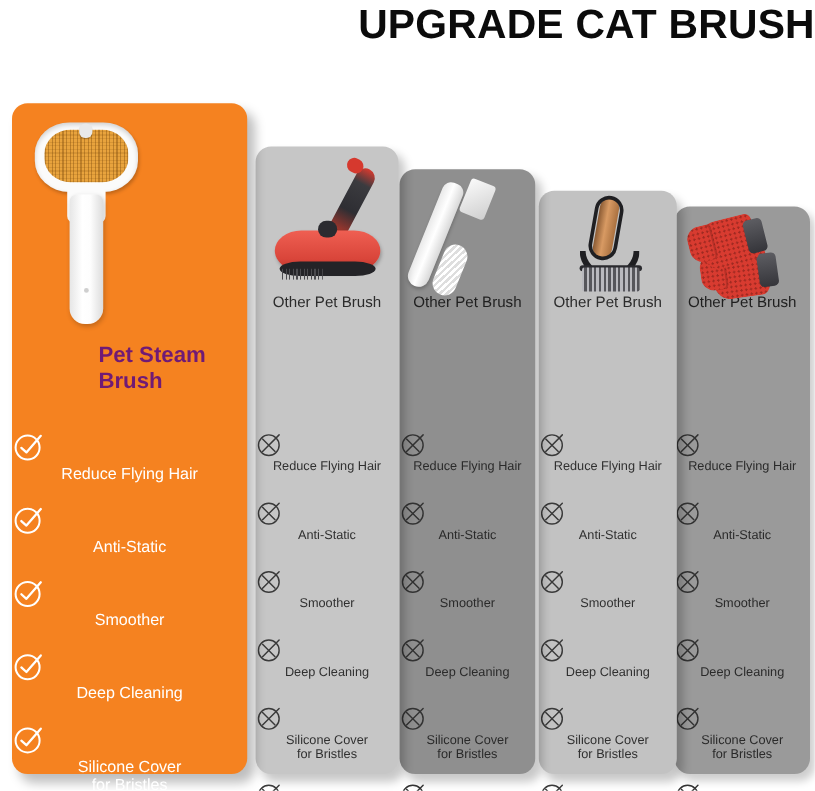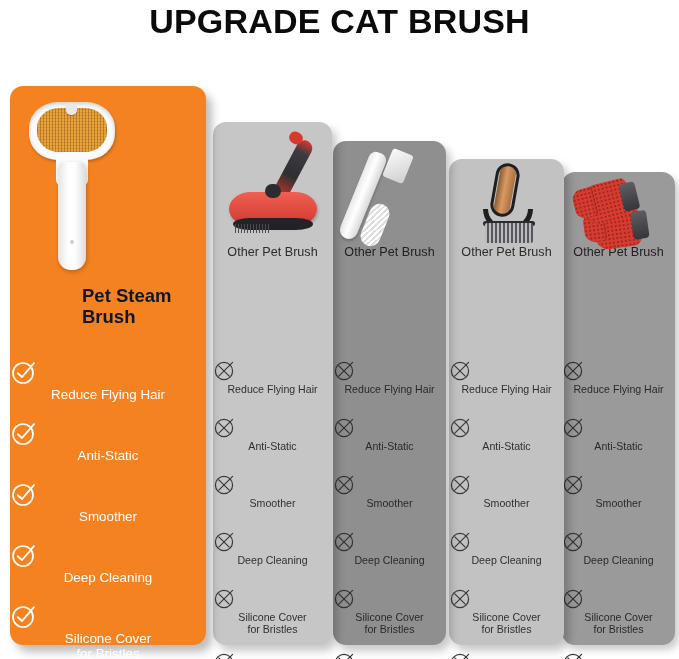--- a/index.html
+++ b/index.html
@@ -8,21 +8,21 @@
     background: #ffffff;
     font-family: "Liberation Sans", sans-serif;
     overflow: hidden;
   }
   #stage { position: relative; width: 679px; height: 659px; background:#fff; }
 
   
   .title {
     position: absolute;
     top: 2px; left: 0; width: 679px;
-    text-align: center;
+    text-align: right;
     font-size: 34px;
     font-weight: bold;
     letter-spacing: 0.2px;
     color: #0b0b0b;
     font-family: "Liberation Sans", sans-serif;
   }
 
   
   .card {
     position: absolute;
@@ -204,21 +204,21 @@
 
   
   .prod-name {
     position: absolute;
     text-align: center;
     font-weight: bold;
     line-height: 1.12;
   }
   .featured .prod-name {
     left: 72px; top: 200px; width: 118px;
-    font-size: 18.5px; color: #0f172a;
+    font-size: 18.5px; color: #701a75;
     text-align: left;
   }
   .other .prod-name {
     left: 0; top: 123px; width: 100%;
     font-size: 12.6px; color: #2c2c2c;
     font-weight: normal;
   }
   .c3 .prod-name, .c5 .prod-name { color: #1f1f1f; }
   .c2 .prod-name { top: 123px; }
   .c3 .prod-name { top: 104px; }

